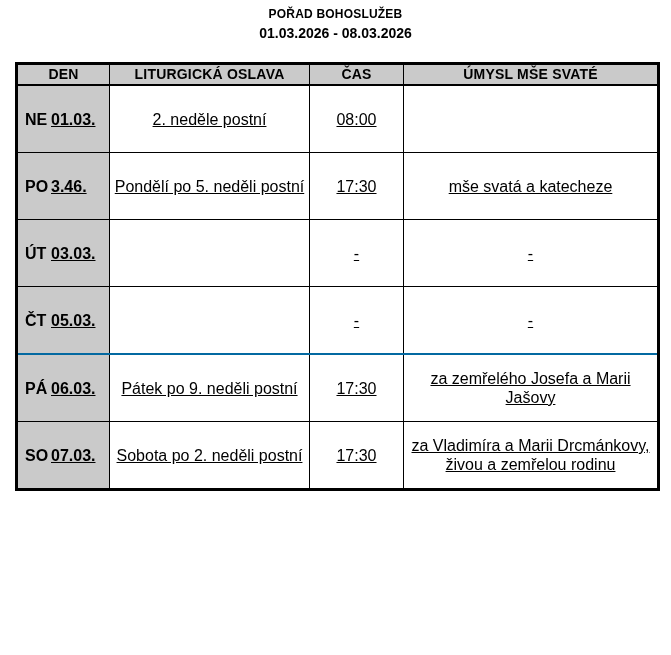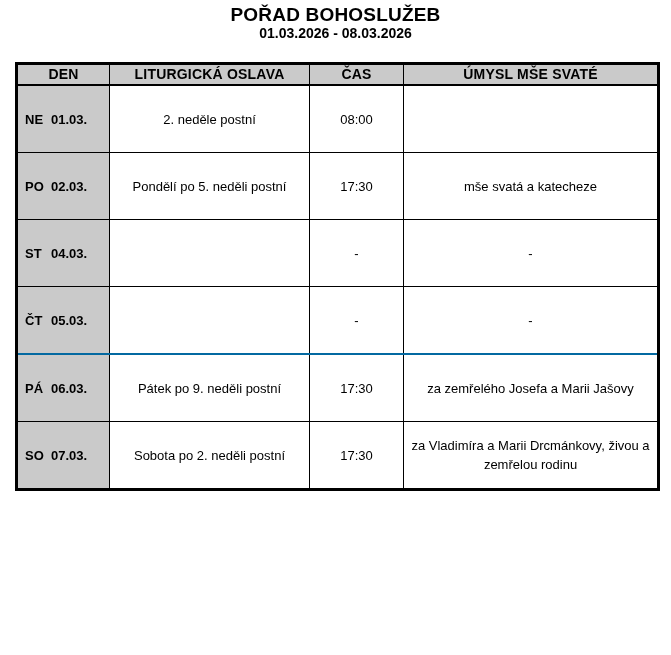--- a/index.html
+++ b/index.html
@@ -17,21 +17,21 @@
     height: 655px;
     overflow: hidden;
     box-sizing: border-box;
     padding-top: 5px;
   }
   .title-block {
     text-align: center;
     line-height: 19px;
   }
   .title-line {
-    font-size: 19px;
+    font-size: 12px;
     font-weight: bold;
     letter-spacing: 0.2px;
   }
   .date-line {
     font-size: 14px;
     font-weight: bold;
   }
   table.schedule {
     border-collapse: collapse;
     table-layout: fixed;
@@ -50,25 +50,26 @@
     font-size: 14px;
     font-weight: bold;
     text-align: center;
     height: 16px;
     padding: 1px 0 2px 0;
     letter-spacing: 0.2px;
   }
   td {
     border: 1px solid #000000;
     height: 66px;
-    font-size: 13px;
+    font-size: 16px;
     text-align: center;
     vertical-align: middle;
     padding: 0 4px;
     line-height: 19px;
+    text-decoration: underline;
   }
   td.day-cell {
     background: #cacaca;
     font-weight: bold;
     text-align: left;
     padding: 0 0 0 7px;
     white-space: nowrap;
   }
   td.day-cell .abbr {
     display: inline-block;
@@ -105,27 +106,27 @@
       </tr>
     </thead>
     <tbody>
       <tr>
         <td class="day-cell"><span class="abbr">NE</span><span>01.03.</span></td>
         <td>2. neděle postní</td>
         <td>08:00</td>
         <td></td>
       </tr>
       <tr>
-        <td class="day-cell"><span class="abbr">PO</span><span>02.03.</span></td>
+        <td class="day-cell"><span class="abbr">PO</span><span>3.46.</span></td>
         <td>Pondělí po 5. neděli postní</td>
         <td>17:30</td>
         <td>mše svatá a katecheze</td>
       </tr>
       <tr>
-        <td class="day-cell"><span class="abbr">ST</span><span>04.03.</span></td>
+        <td class="day-cell"><span class="abbr">ÚT</span><span>03.03.</span></td>
         <td></td>
         <td>-</td>
         <td>-</td>
       </tr>
       <tr>
         <td class="day-cell"><span class="abbr">ČT</span><span>05.03.</span></td>
         <td></td>
         <td>-</td>
         <td>-</td>
       </tr>

